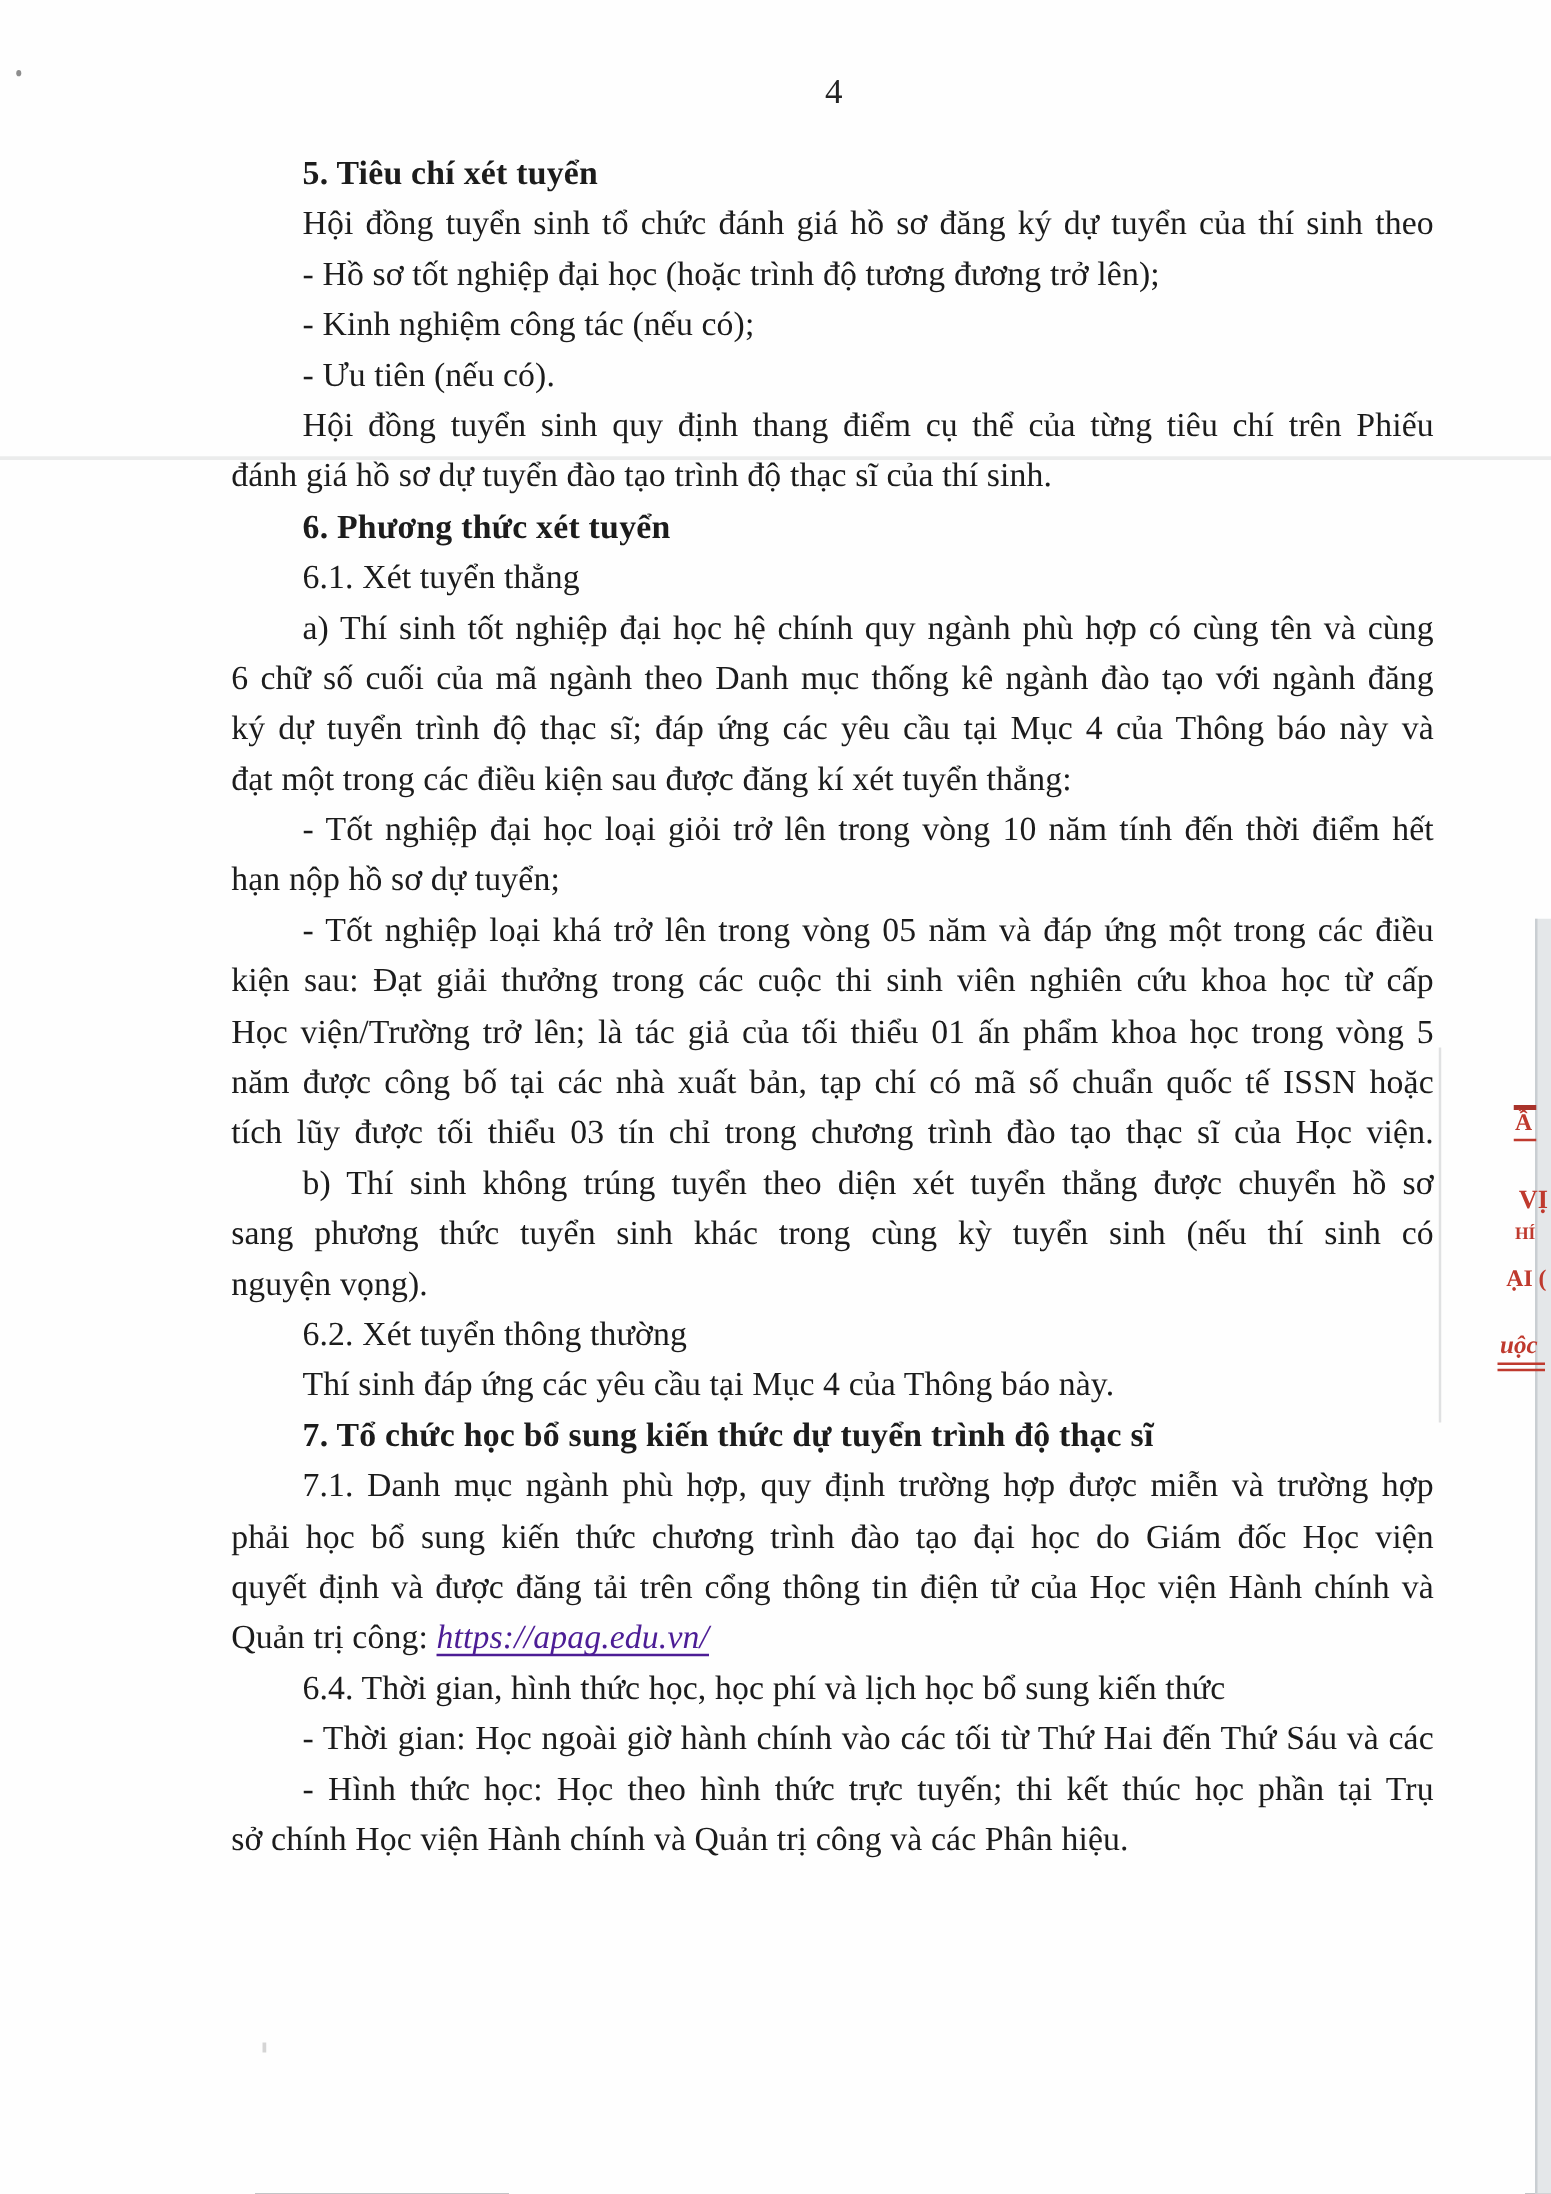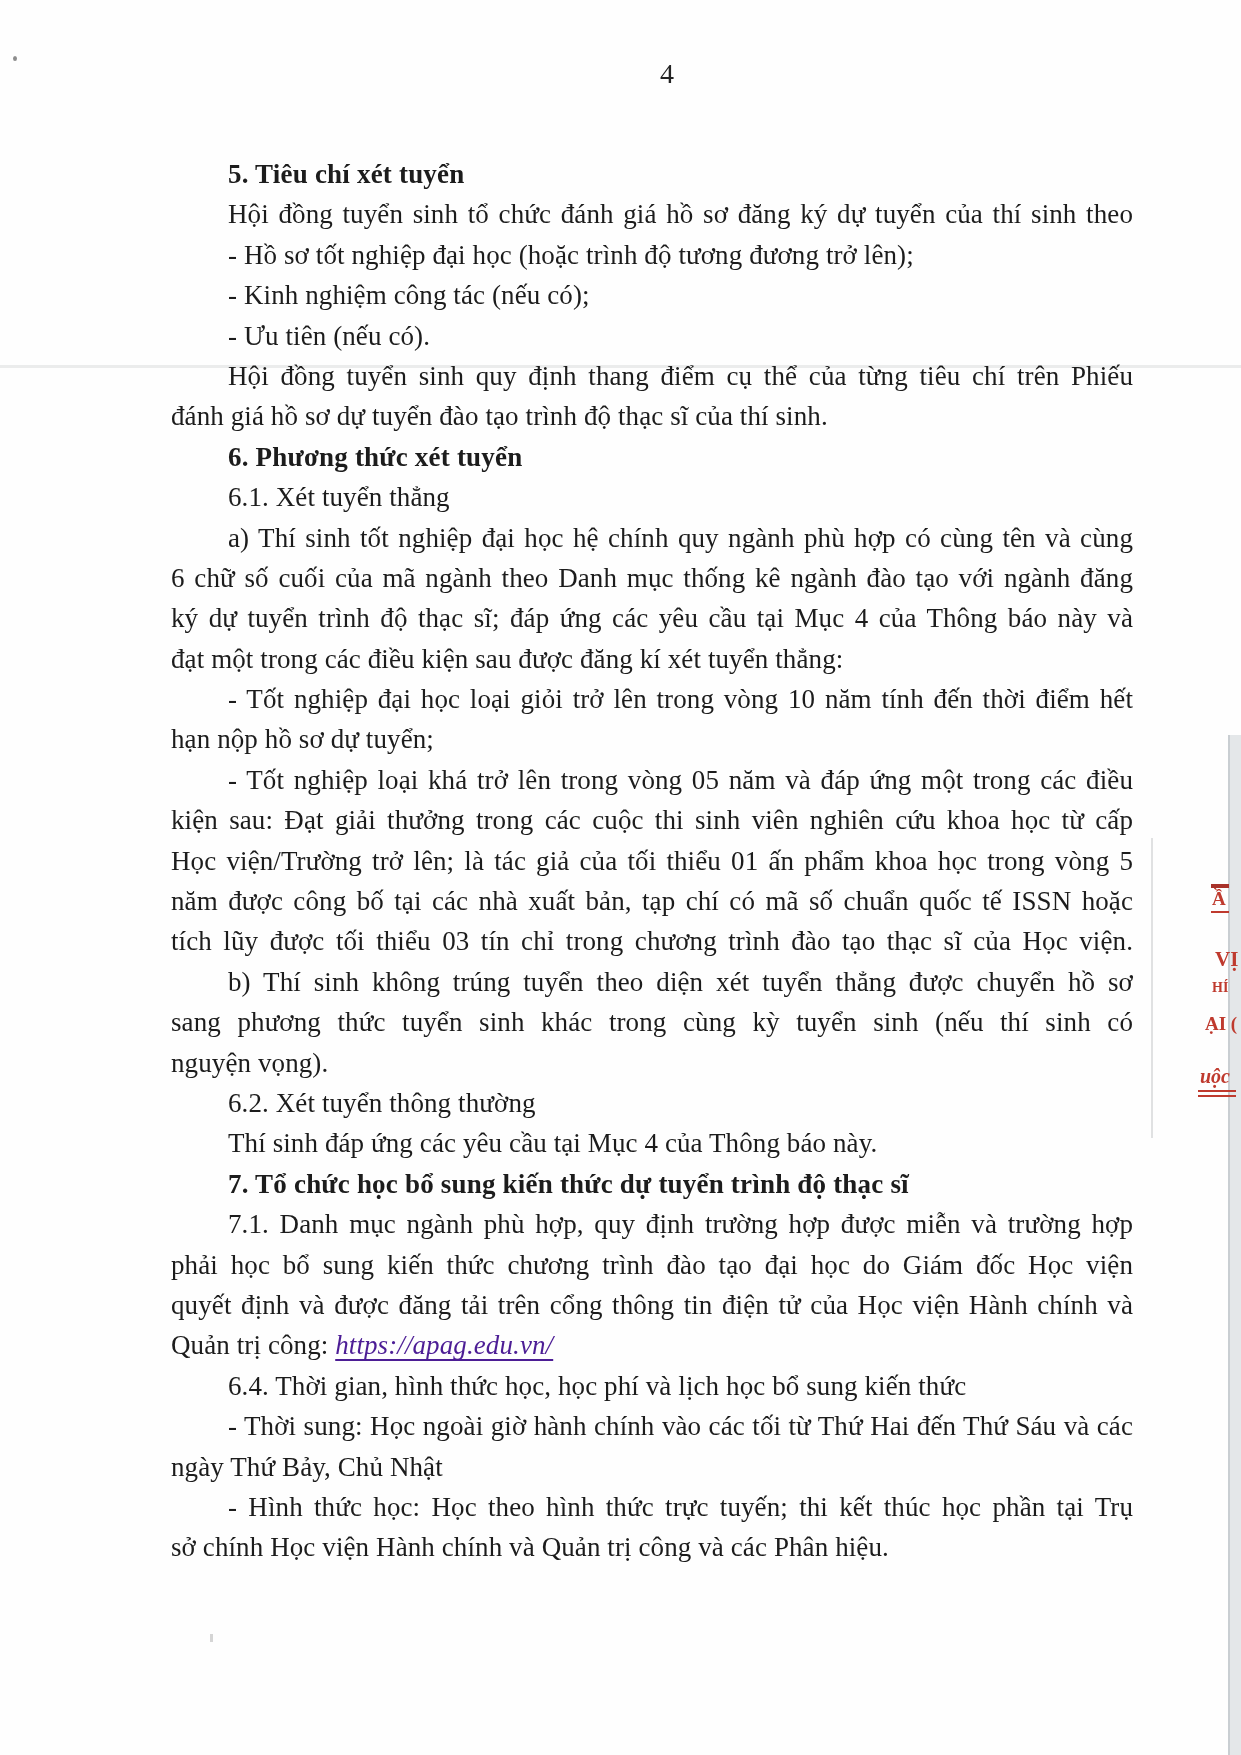--- a/index.html
+++ b/index.html
@@ -11,22 +11,22 @@
     background:#fefefe;
     font-family:"Liberation Serif","DejaVu Serif",serif;
     color:#1c1c1c;
     overflow:hidden;
   }
   .pagenum{
     position:absolute;left:645px;top:58px;width:44px;
     text-align:center;font-size:28px;color:#242424;
   }
   .textblock{
-    position:absolute;left:171px;top:118px;width:962px;
-    font-size:27px;line-height:40.4px;letter-spacing:0.1px;margin-top:36px;
+    position:absolute;left:185px;top:118px;width:962px;
+    font-size:27px;line-height:40.4px;letter-spacing:0.1px;
   }
   .line{height:40.4px;white-space:nowrap;}
   .line.ind{padding-left:57px;}
   .line.just{text-align:justify;text-align-last:justify;}
   .line.bold{font-weight:bold;letter-spacing:0.2px;}
   .link{
     font-style:italic;
     text-decoration:underline;
     text-underline-offset:5px;
     color:#4c1d95;
@@ -112,22 +112,21 @@
       <div class="line just">sang phương thức tuyển sinh khác trong cùng kỳ tuyển sinh (nếu thí sinh có</div>
       <div class="line">nguyện vọng).</div>
       <div class="line ind">6.2. Xét tuyển thông thường</div>
       <div class="line ind">Thí sinh đáp ứng các yêu cầu tại Mục 4 của Thông báo này.</div>
       <div class="line ind bold">7. Tổ chức học bổ sung kiến thức dự tuyển trình độ thạc sĩ</div>
       <div class="line ind just">7.1. Danh mục ngành phù hợp, quy định trường hợp được miễn và trường hợp</div>
       <div class="line just">phải học bổ sung kiến thức chương trình đào tạo đại học do Giám đốc Học viện</div>
       <div class="line just">quyết định và được đăng tải trên cổng thông tin điện tử của Học viện Hành chính và</div>
       <div class="line"><span>Quản trị công: </span><a class="link">https://apag.edu.vn/</a></div>
       <div class="line ind">6.4. Thời gian, hình thức học, học phí và lịch học bổ sung kiến thức</div>
-      <div class="line ind just">- Thời sung: Học ngoài giờ hành chính vào các tối từ Thứ Hai đến Thứ Sáu và các</div>
-      <div class="line">ngày Thứ Bảy, Chủ Nhật</div>
+      <div class="line ind just">- Thời gian: Học ngoài giờ hành chính vào các tối từ Thứ Hai đến Thứ Sáu và các</div>
       <div class="line ind just">- Hình thức học: Học theo hình thức trực tuyến; thi kết thúc học phần tại Trụ</div>
       <div class="line">sở chính Học viện Hành chính và Quản trị công và các Phân hiệu.</div>
     </div>
 
 <div class="stamp f-bars" style="left: 1211px; top: 884px; font-size: 19px;">Ầ</div>
     <div class="stamp" style="left: 1215px; top: 948px; font-size: 21px;">VỊ</div>
     <div class="stamp" style="left: 1212px; top: 981px; font-size: 14px;">HÍ</div>
     <div class="stamp" style="left: 1205px; top: 1014px; font-size: 19px;">ẠI (</div>
     <div class="stamp f-double" style="left: 1198px; top: 1066px; font-size: 20px;">uộc</div>
   </div>

